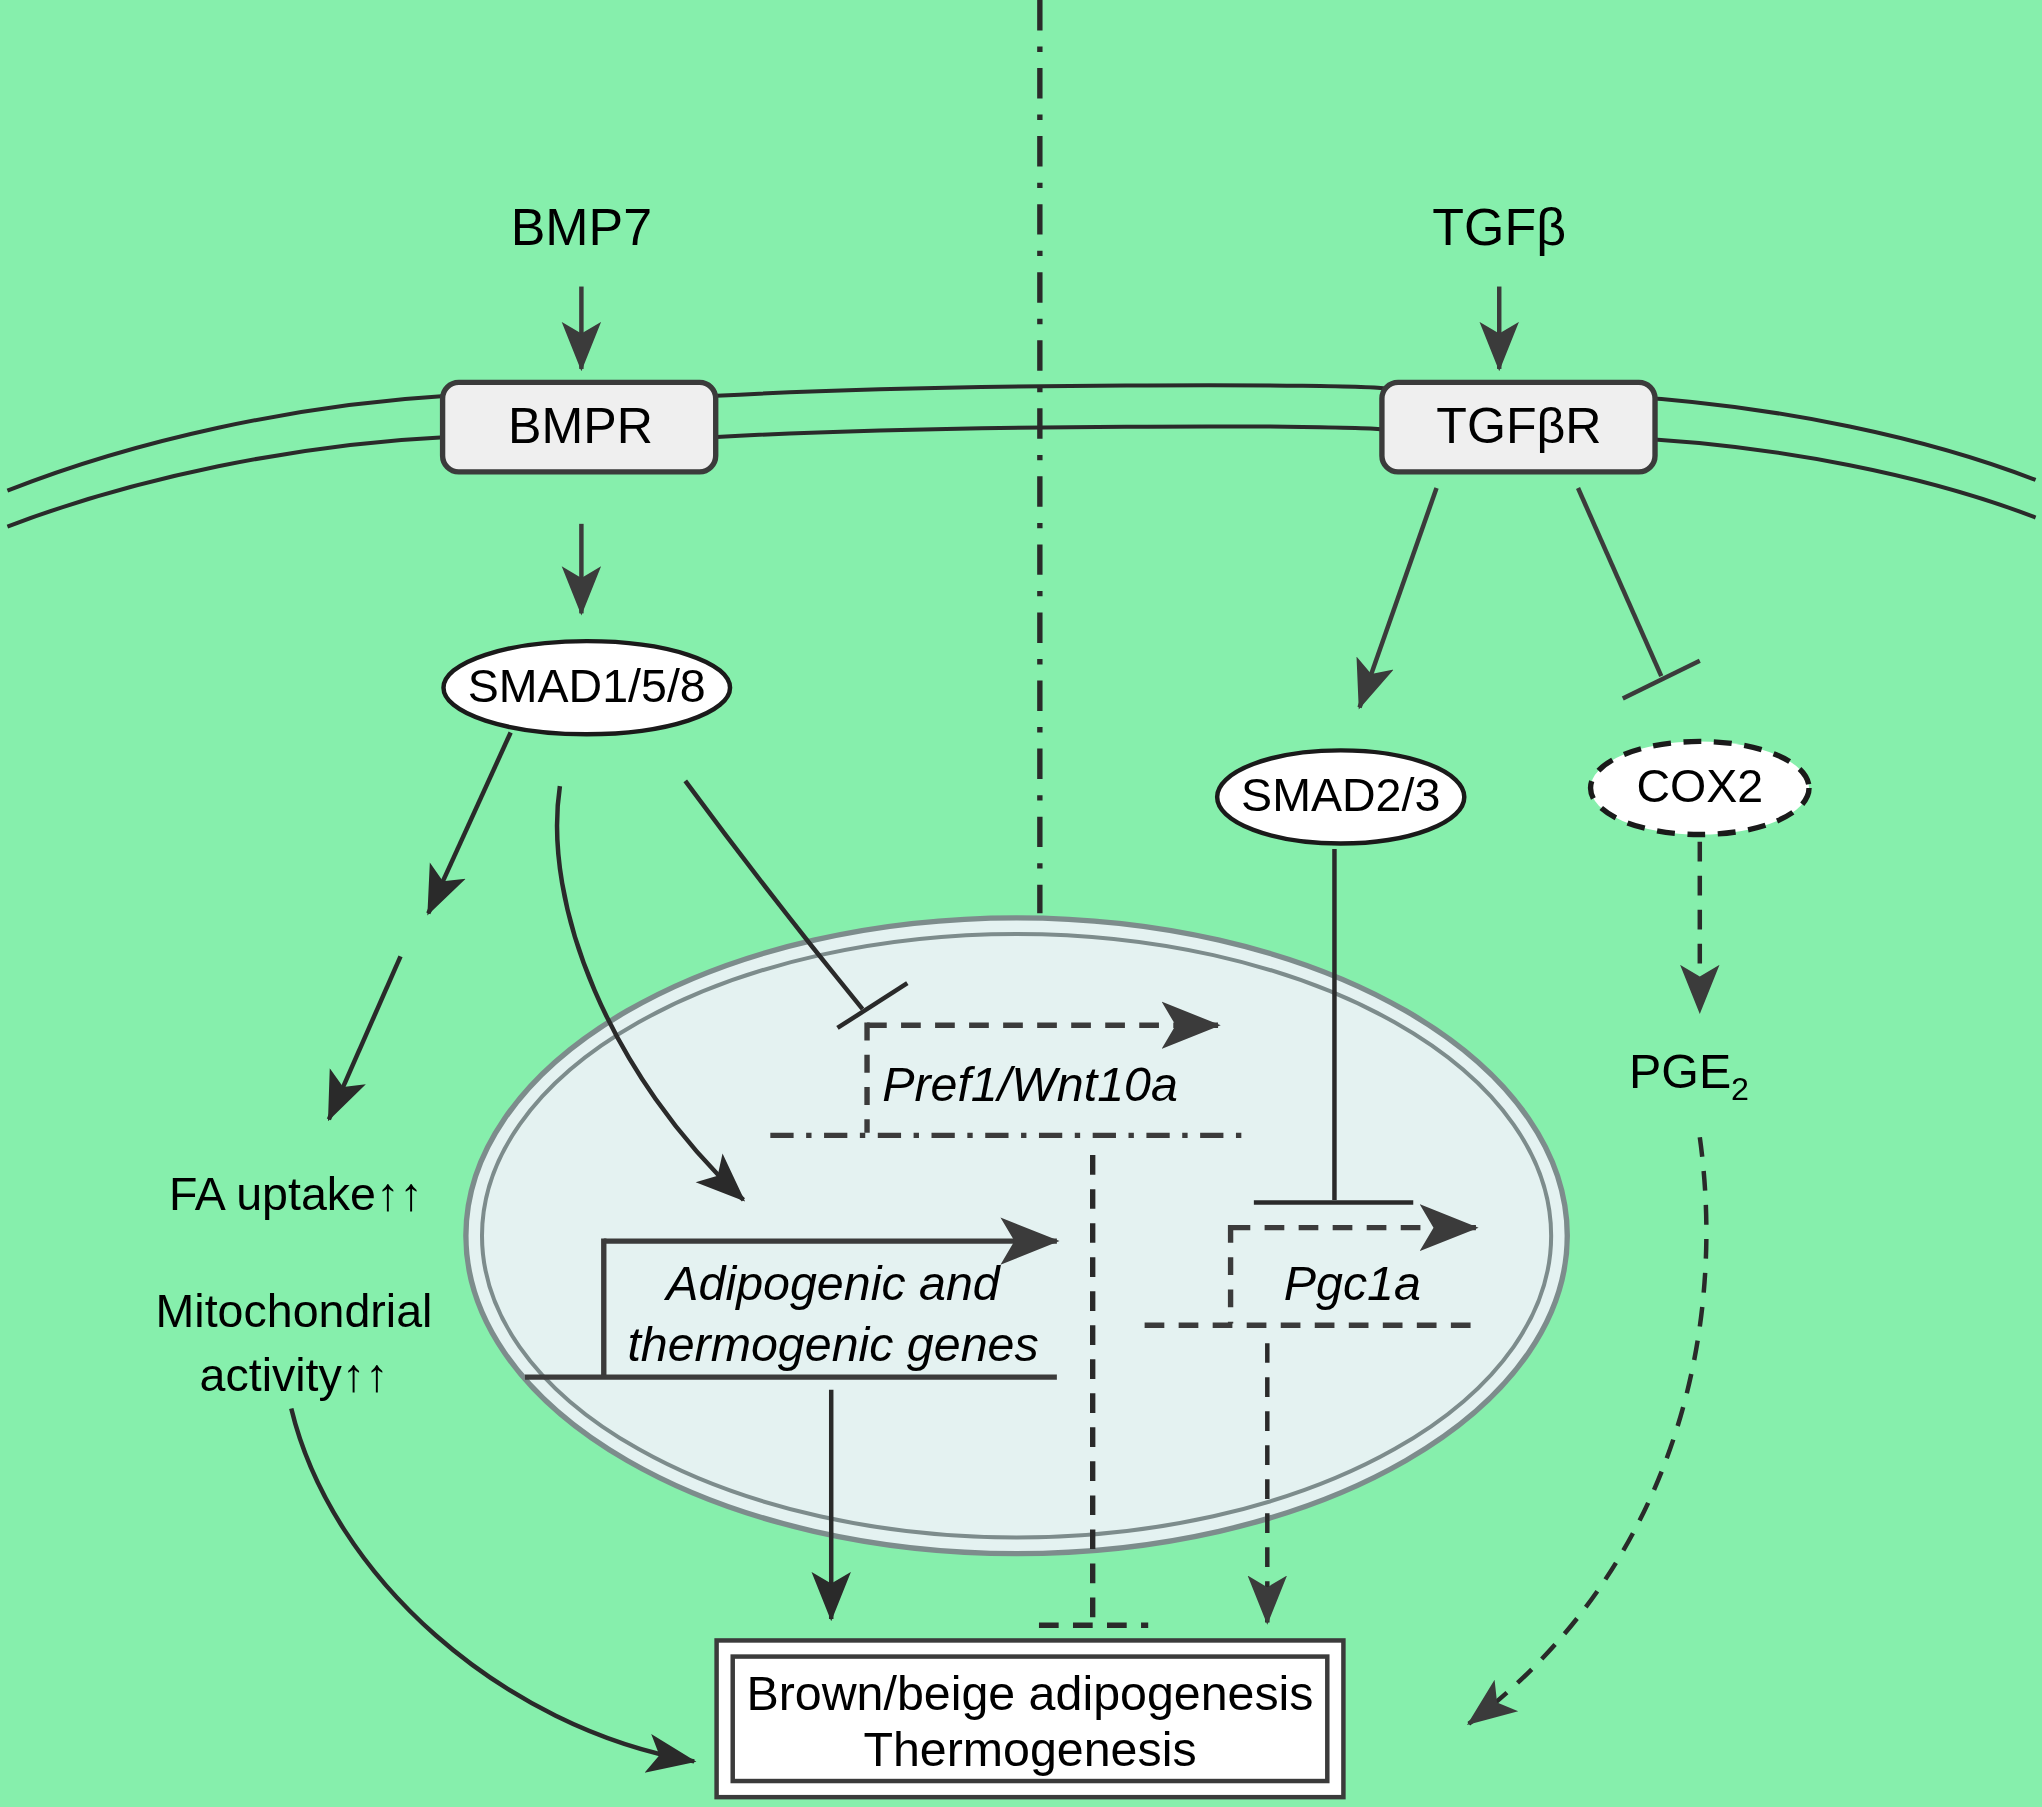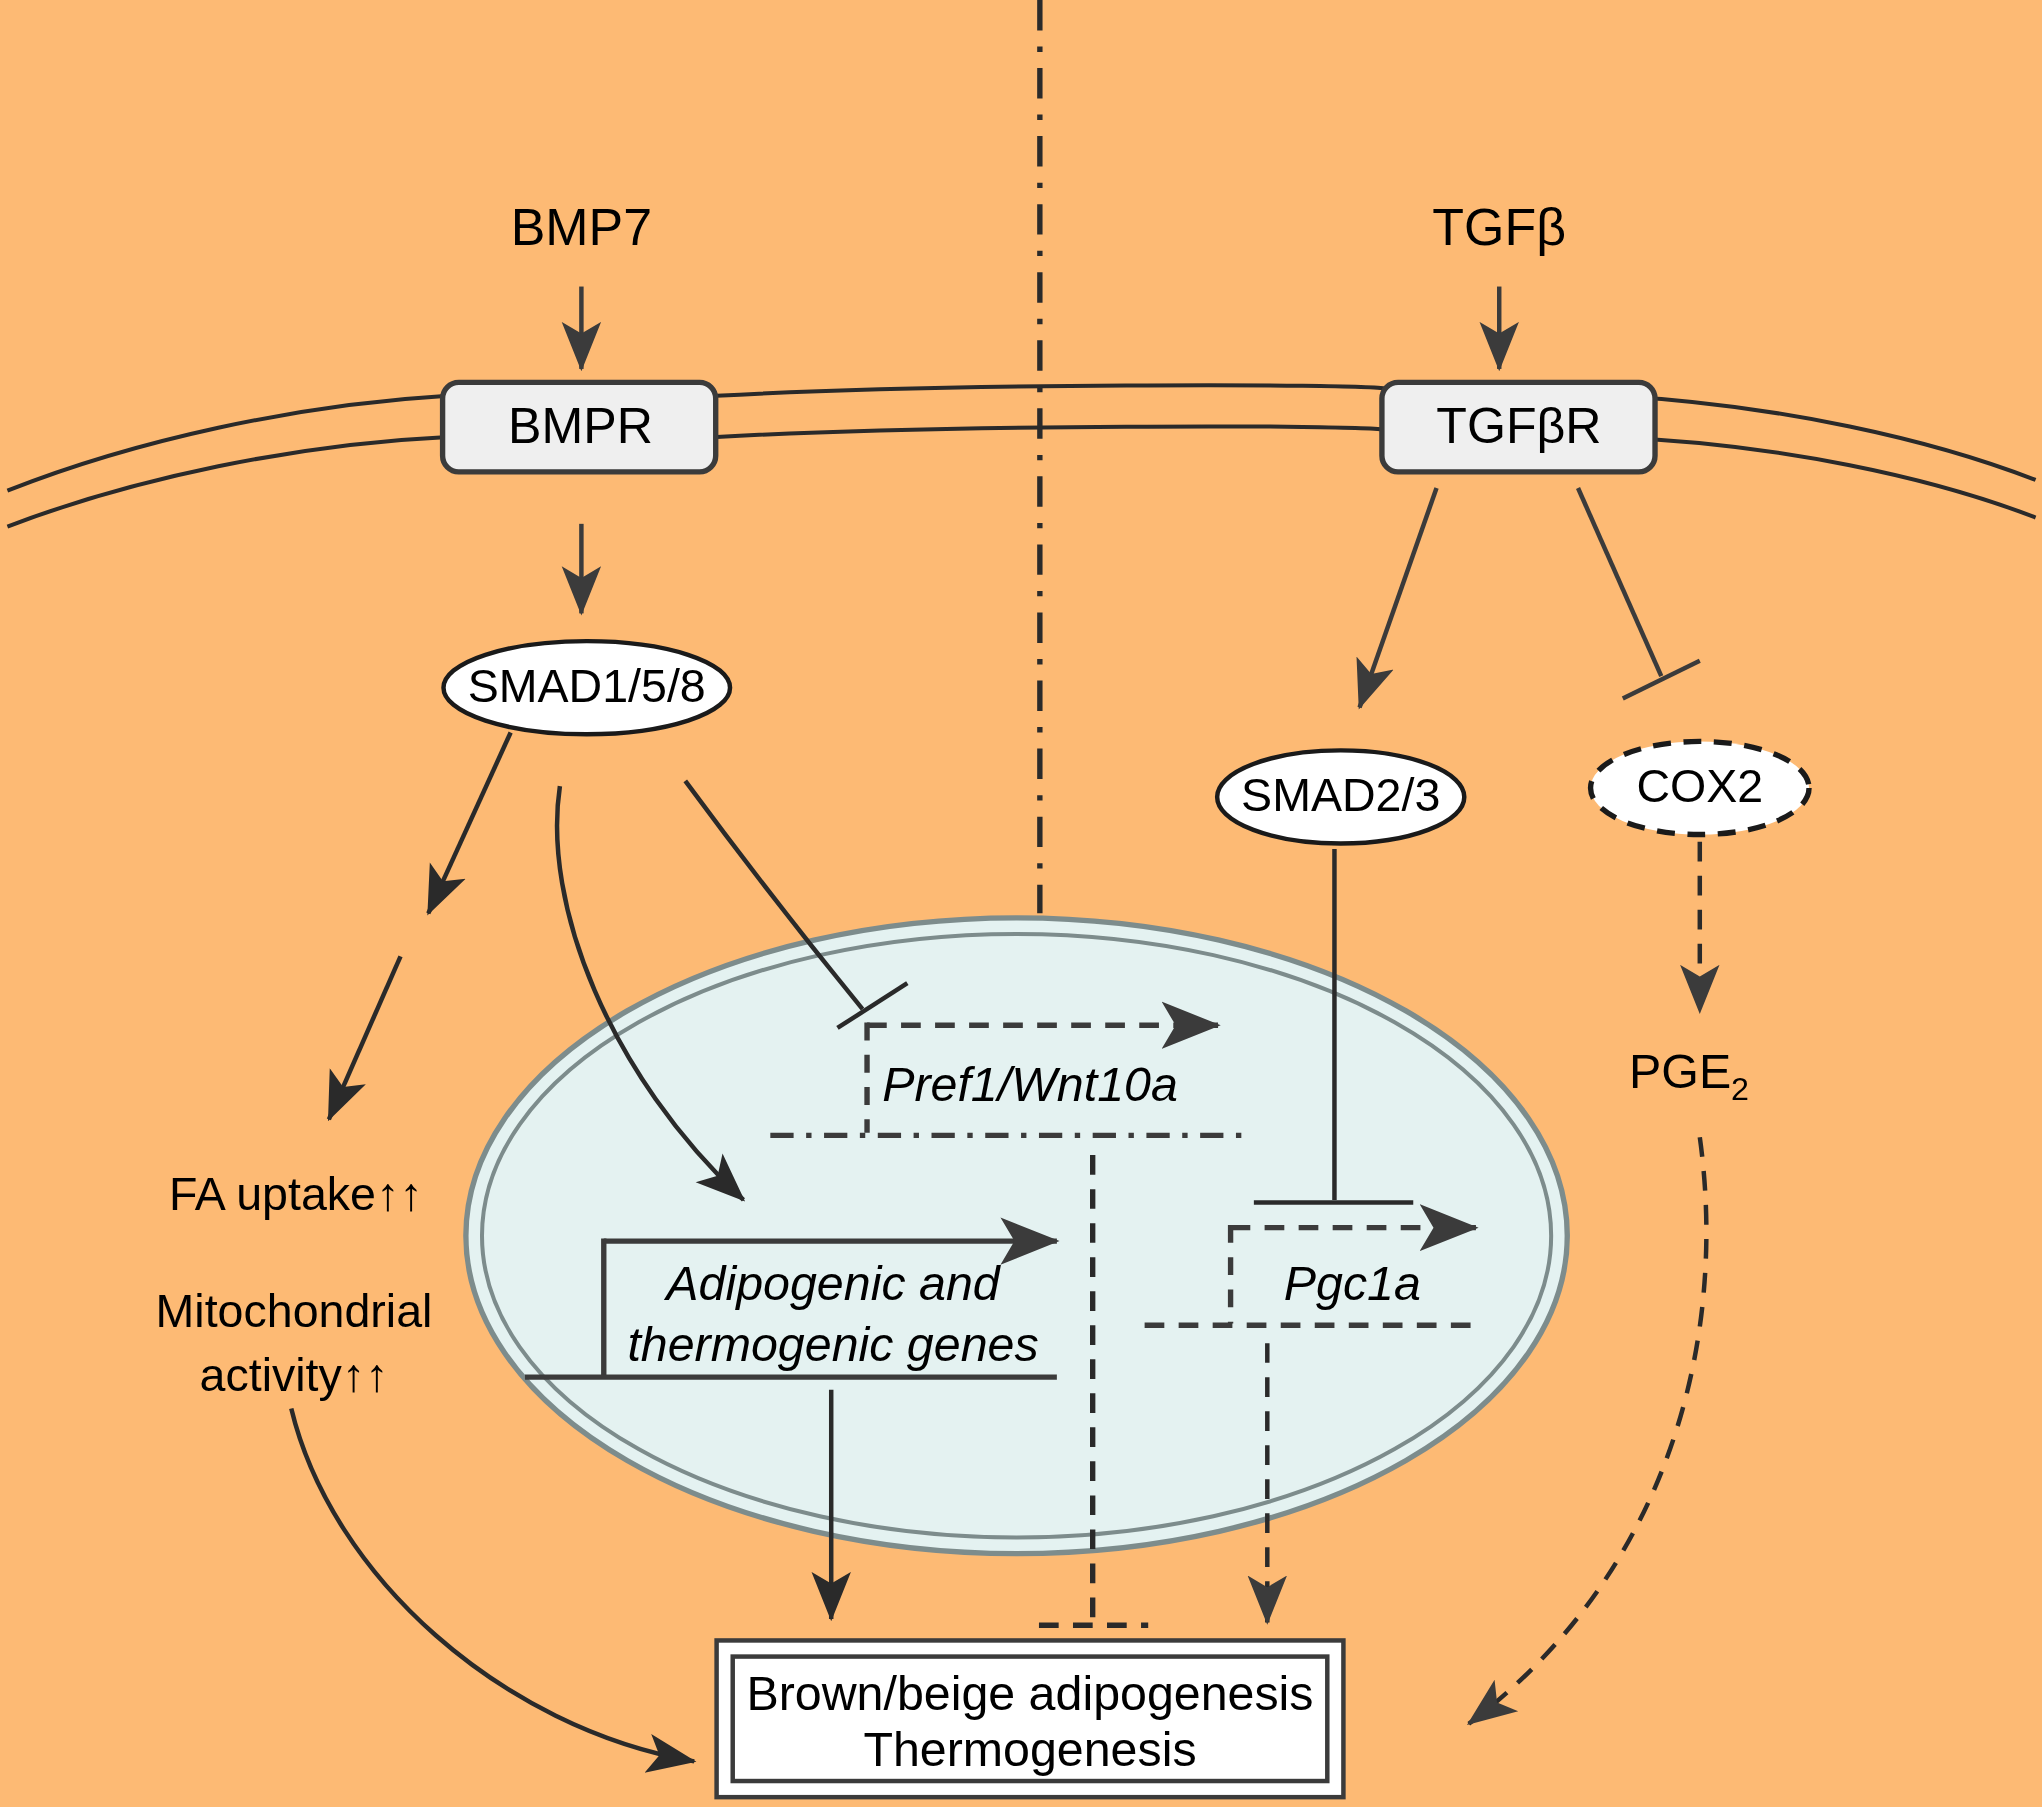--- a/index.html
+++ b/index.html
@@ -11,21 +11,21 @@
   body {
     font-family: "Liberation Sans", sans-serif;
     width: 2043px;
     height: 1807px;
     overflow: hidden;
   }
   #diagram-root {
     position: relative;
     width: 2043px;
     height: 1807px;
-    background: #fdba74;
+    background: #86efac;
   }
   svg.layer {
     position: absolute;
     top: 0;
     left: 0;
     width: 2043px;
     height: 1807px;
   }
   
   .lbl {

